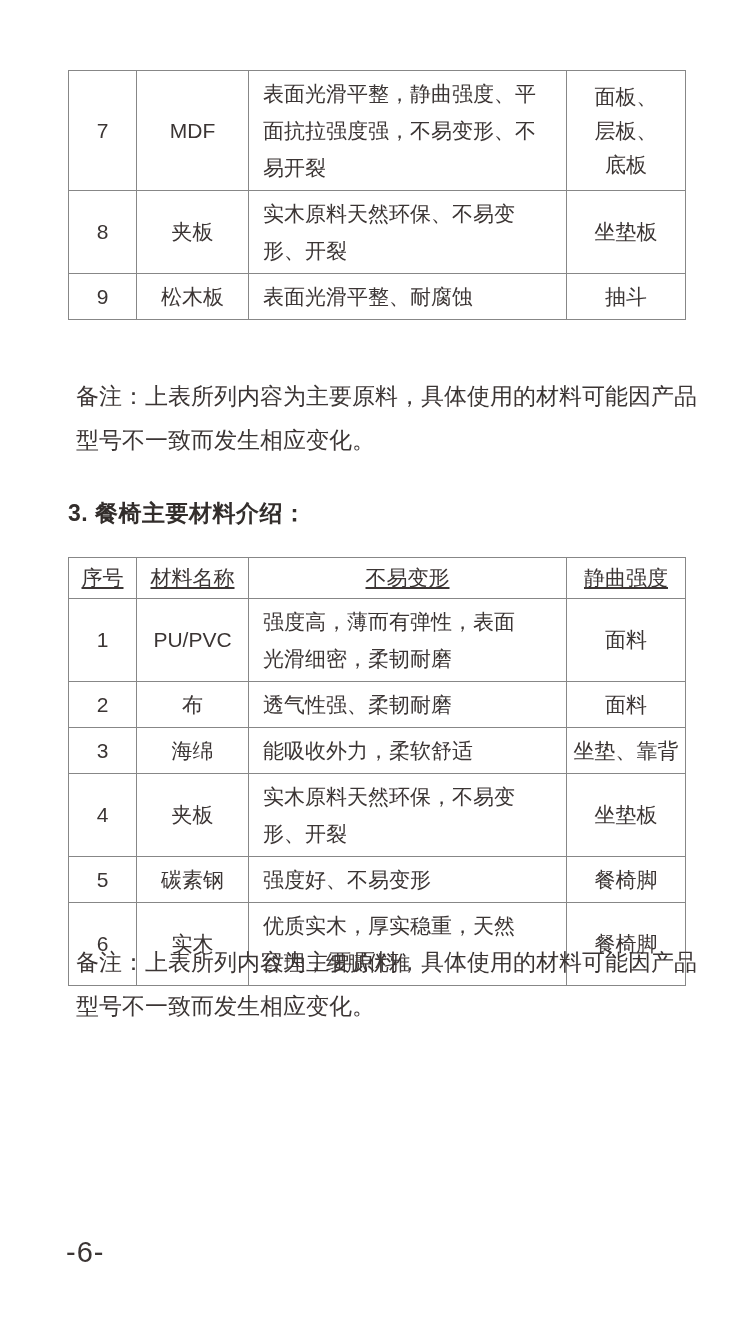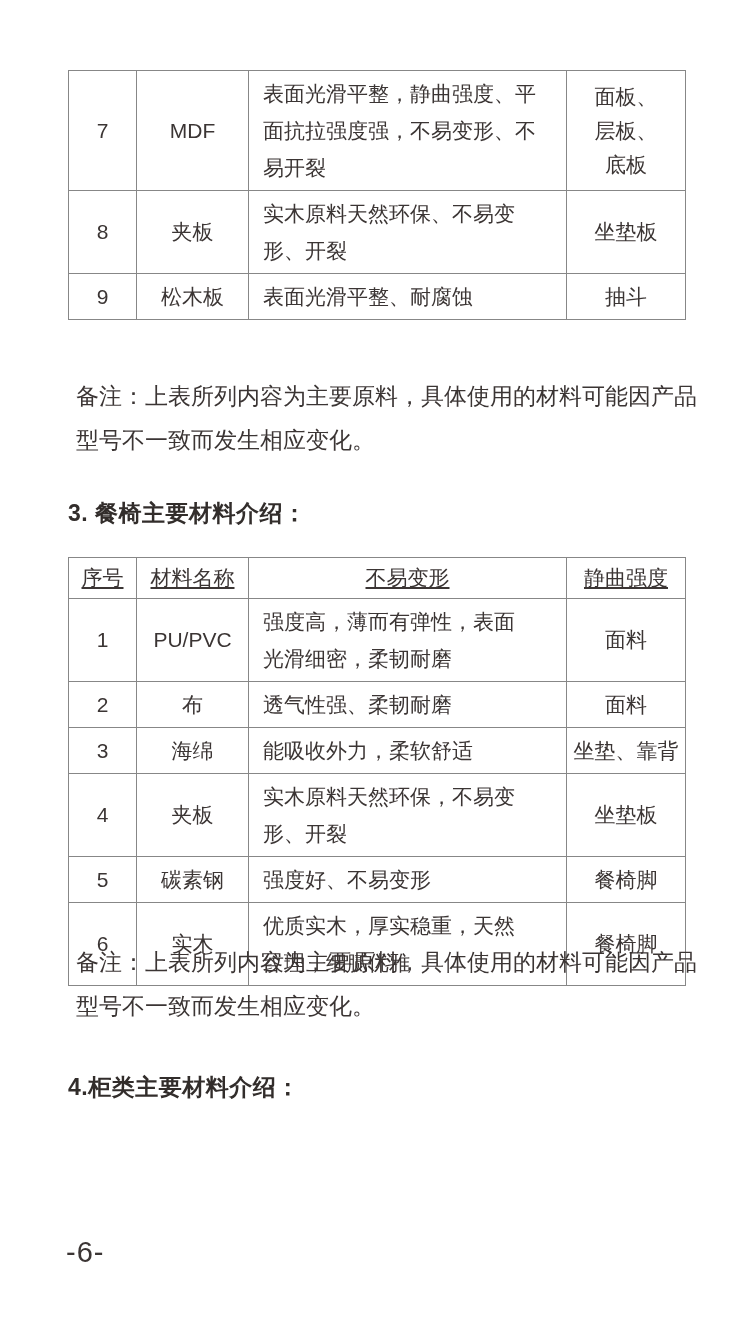--- a/index.html
+++ b/index.html
@@ -149,17 +149,16 @@
         <td class="props">优质实木，厚实稳重，天然
 纹理，细腻优雅</td>
         <td class="usage">餐椅脚</td>
       </tr>
     </tbody>
   </table>
 
   <p class="note" style="top:940px;">备注：上表所列内容为主要原料，具体使用的材料可能因产品
 型号不一致而发生相应变化。</p>
 
-  <h3 class="heading" style="top:1072px;">4.柜类主要材料介绍：</h3>
 
   <div class="pagenum">-6-</div>
 
 </div>
 
 </body></html>

